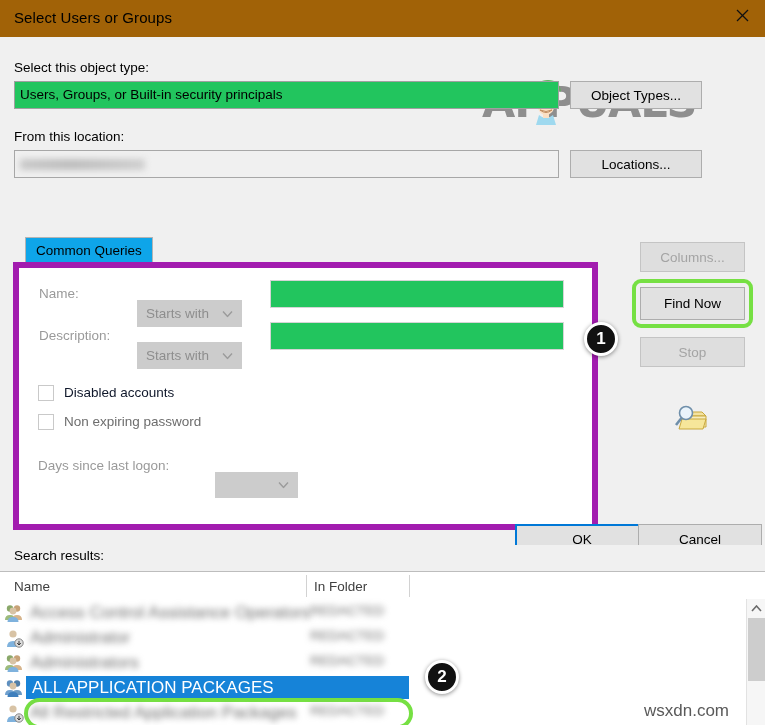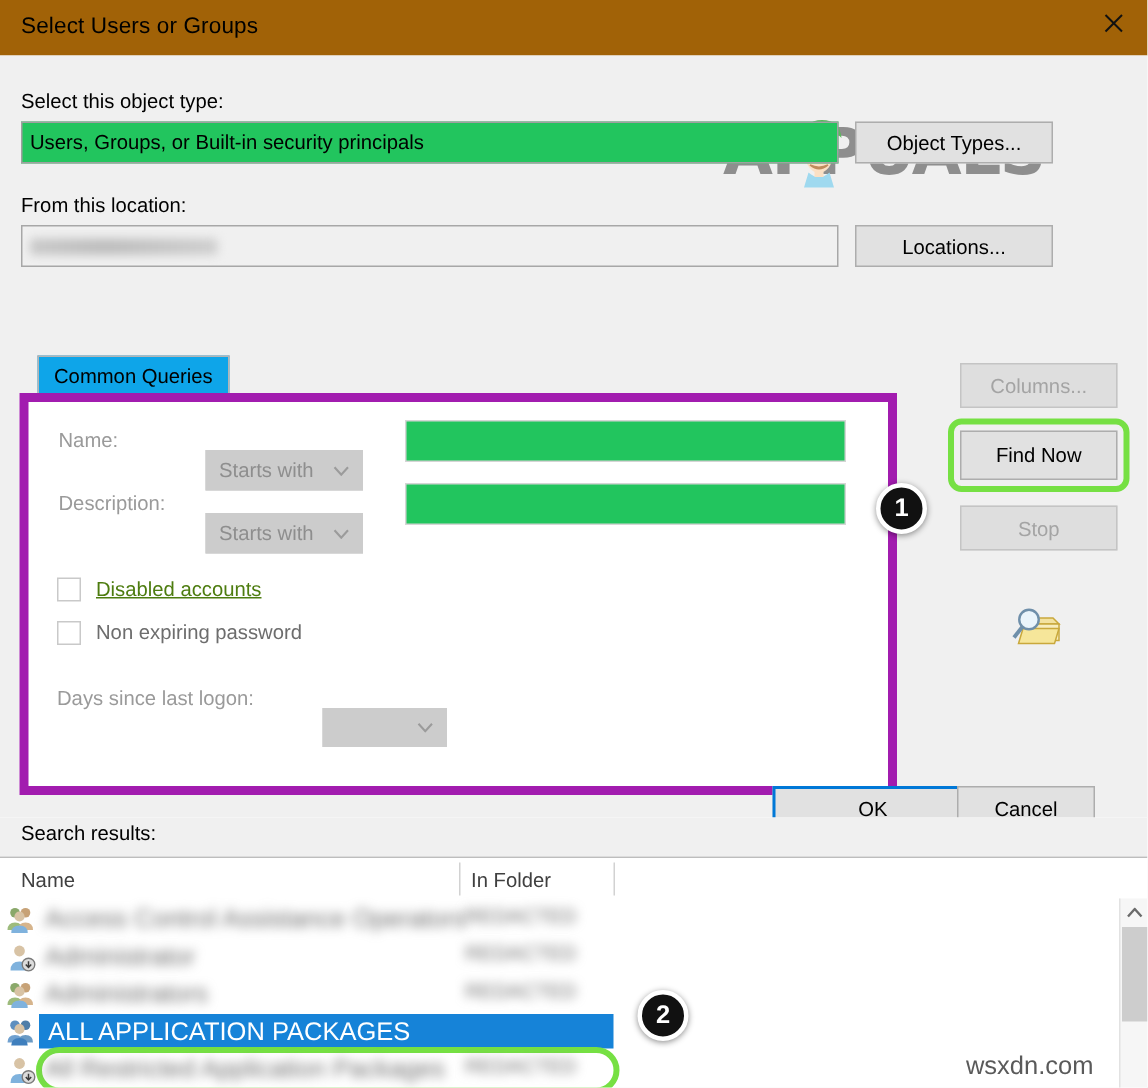--- a/index.html
+++ b/index.html
@@ -385,21 +385,21 @@
       <div class="lbl lbl-dim" style="left:20px; top:60px;">Description:</div>
       <div class="combo" style="left:118px; top:54px; width:105px; height:27px;">
         <span>Starts with</span>
         <svg class="chev" width="11" height="7" viewBox="0 0 11 7">
           <path d="M1 1 L5.5 6 L10 1" fill="none" stroke="#9b9b9b" stroke-width="1.4"></path>
         </svg>
       </div>
       <div class="textbox" style="left:251px; top:54px; width:294px; height:28px; border-color:#d5d5d5;"></div>
 
       <div class="checkbox" style="left:19px; top:117px;"></div>
-      <div class="lbl lbl-dim" style="left:45px; top:117px; color:#4d7c0f;text-decoration:underline;">Disabled accounts</div>
+      <div class="lbl lbl-dim" style="left:45px; top:117px; color:#0f172a;">Disabled accounts</div>
 
       <div class="checkbox" style="left:19px; top:146px;"></div>
       <div class="lbl lbl-dim" style="left:45px; top:146px; color:#6d6d6d;">Non expiring password</div>
 
       <div class="lbl lbl-dim" style="left:19px; top:190px;">Days since last logon:</div>
       <div class="combo" style="left:196px; top:184px; width:83px; height:26px;">
         <span></span>
         <svg class="chev" width="11" height="7" viewBox="0 0 11 7">
           <path d="M1 1 L5.5 6 L10 1" fill="none" stroke="#9b9b9b" stroke-width="1.4"></path>
         </svg>
@@ -417,21 +417,21 @@
       <path d="M12 12 h18 l4 4 h-18z" fill="#f3e2a0" stroke="#c9a83c" stroke-width="1"></path>
       <path d="M12 16 h22 v11 h-22z" fill="#f7edbe" stroke="#c9a83c" stroke-width="1"></path>
       <path d="M10 19 h24 l-3 10 h-24z" fill="#f6e69a" stroke="#c9a83c" stroke-width="1"></path>
       <circle cx="14" cy="13" r="6.5" fill="#eaf4fb" stroke="#6f8faa" stroke-width="1.6"></circle>
       <line x1="9.5" y1="18" x2="4" y2="25" stroke="#6f8faa" stroke-width="2.6"></line>
     </svg>
 
     <div class="badge" style="left:584px; top:285px;">1</div>
 
     <div class="btn default-focus" style="left:515px; top:487px; width:134px; height:30px;">OK</div>
-    <div class="btn" style="left:638px; top:487px; width:92px; height:30px;">Cancel</div>
+    <div class="btn" style="left:638px; top:487px; width:124px; height:30px;">Cancel</div>
   </div>
 
   <div class="results-area">
     <div class="results-header-bg"></div>
     <div class="results-label">Search results:</div>
 
     <div class="list">
 
       <div class="col-head" style="left:14px; width:290px;">Name</div>
       <div class="col-sep" style="left:306px;"></div>

